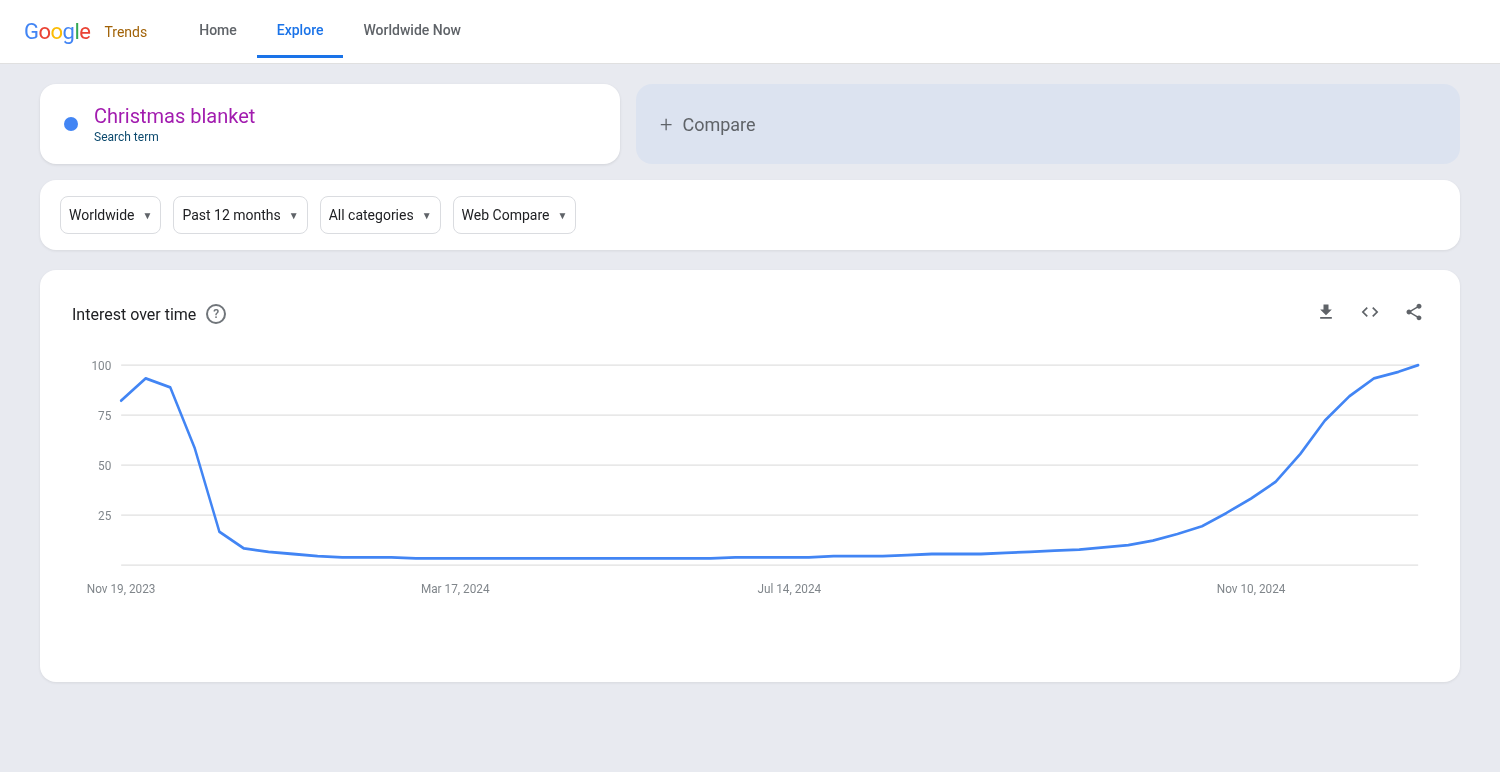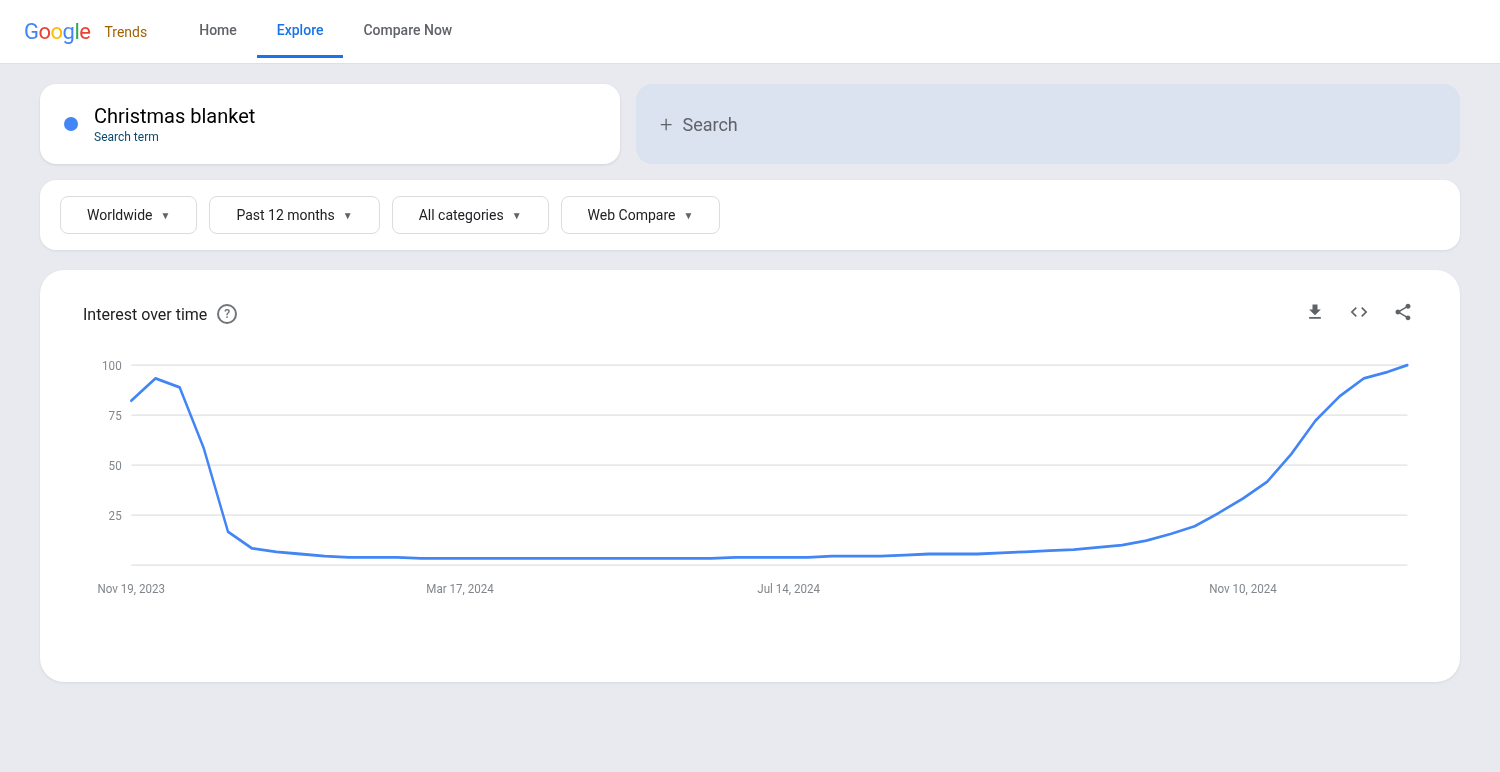--- a/index.html
+++ b/index.html
@@ -88,21 +88,21 @@
     }
     .search-dot {
       width: 14px;
       height: 14px;
       border-radius: 50%;
       background: #4285F4;
       flex-shrink: 0;
     }
     .search-term-text {
       font-size: 20px;
-      color: #000000;
+      color: #a21caf;
       font-weight: 400;
     }
     .search-term-sub {
       font-size: 12px;
       color: #0c4a6e;
       margin-top: 2px;
     }
     .compare-card {
       background: #dce3f0;
       border-radius: 16px;
@@ -132,36 +132,36 @@
       display: flex;
       gap: 12px;
       align-items: center;
       margin-bottom: 20px;
       box-shadow: 0 1px 3px rgba(0,0,0,0.08);
     }
     .filter-btn {
       display: flex;
       align-items: center;
       gap: 8px;
-      padding: 10px 26px;
+      padding: 10px 8px;
       border: 1px solid #dadce0;
       border-radius: 8px;
       background: #fff;
       font-size: 14px;
       color: #202124;
       cursor: pointer;
       font-family: inherit;
     }
     .chevron { font-size: 10px; color: #5f6368; }
 
     
     .chart-card {
       background: #fff;
-      border-radius: 24px;
-      padding: 28px 43px;
+      border-radius: 16px;
+      padding: 28px 32px;
       box-shadow: 0 1px 3px rgba(0,0,0,0.08);
     }
     .chart-header {
       display: flex;
       align-items: center;
       justify-content: space-between;
       margin-bottom: 24px;
     }
     .chart-title-area {
       display: flex;
@@ -217,37 +217,37 @@
 <div class="header">
   <div class="logo">
     <span class="logo-google">
       <span class="g">G</span><span class="o1">o</span><span class="o2">o</span><span class="g2">g</span><span class="l">l</span><span class="e">e</span>
     </span>
     <span class="logo-trends">Trends</span>
   </div>
   <nav class="nav">
     <a class="nav-item">Home</a>
     <a class="nav-item active">Explore</a>
-    <a class="nav-item">Compare Now</a>
+    <a class="nav-item">Worldwide Now</a>
   </nav>
 </div>
 
 <div class="main">
 
   <div class="search-area">
     <div class="search-term-card">
       <div class="search-dot"></div>
       <div>
         <div class="search-term-text">Christmas blanket</div>
         <div class="search-term-sub">Search term</div>
       </div>
     </div>
     <div class="compare-card">
       <span class="compare-plus">+</span>
-      <span class="compare-text">Search</span>
+      <span class="compare-text">Compare</span>
     </div>
   </div>
 
   <div class="filter-bar">
     <button class="filter-btn">
       <span>Worldwide</span>
       <span class="chevron">▼</span>
     </button>
     <button class="filter-btn">
       <span>Past 12 months</span>

